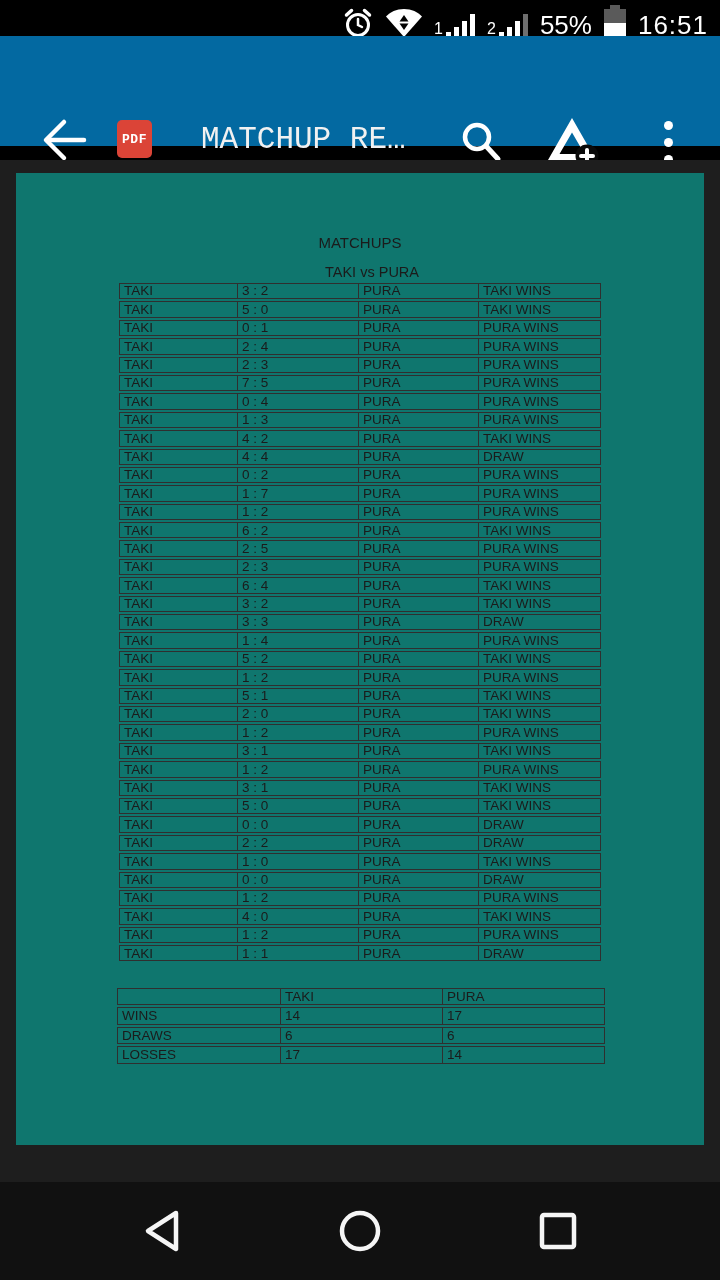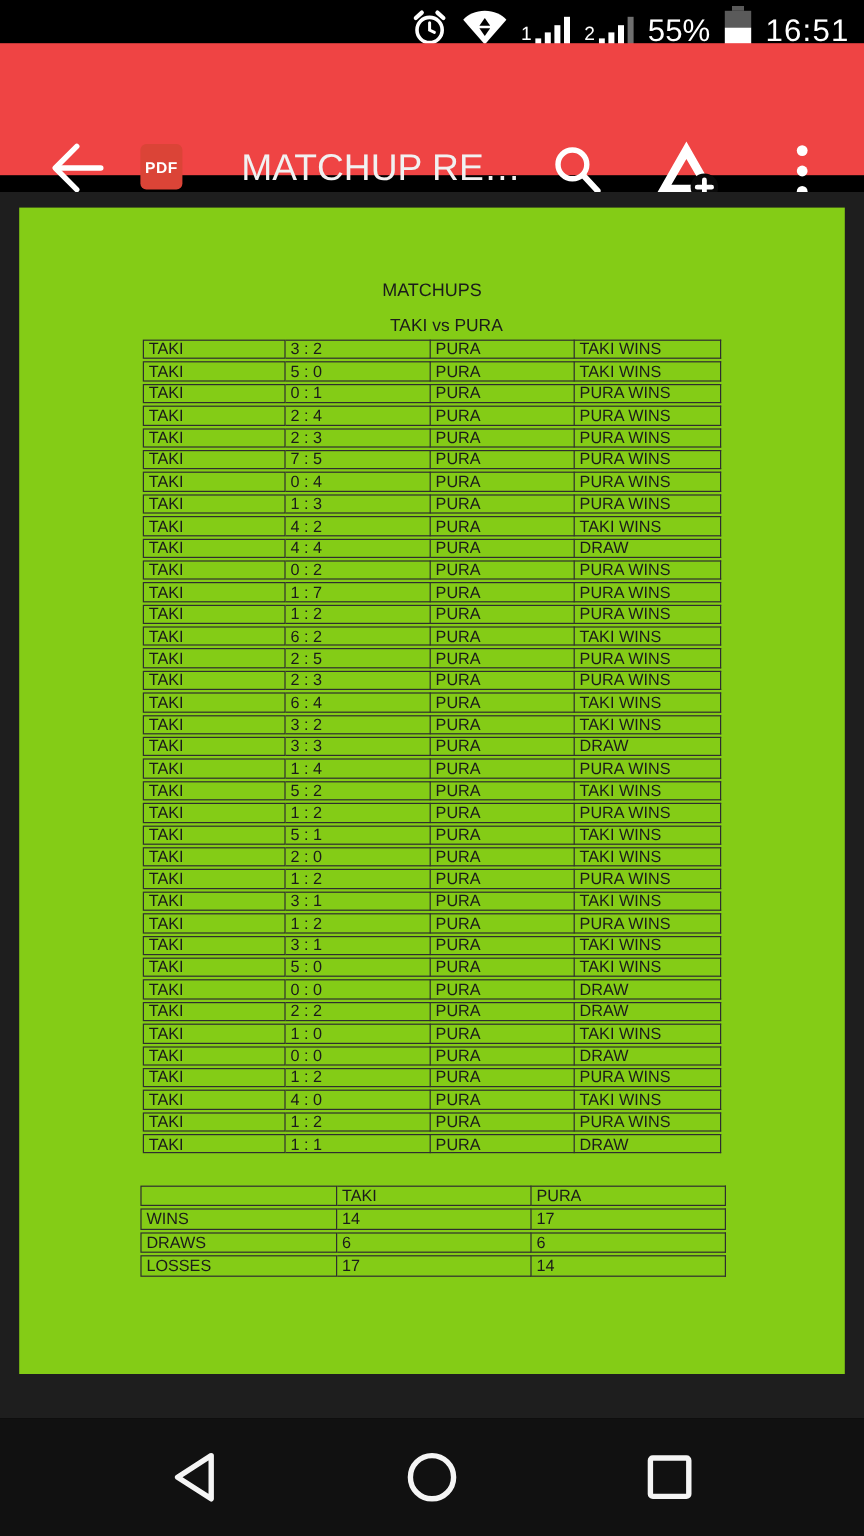--- a/index.html
+++ b/index.html
@@ -9,35 +9,35 @@
 
   
   .status-bar { position:absolute; top:0; left:0; right:0; height:50px; background:#000;
     display:flex; align-items:center; justify-content:flex-end; gap:11px; padding-right:12px; color:#fff; }
   .sb-text { font-size:26px; color:#fff; }
   .sb-time { font-size:26px; font-weight:normal; letter-spacing:1px; }
   .sim-group { display:flex; align-items:flex-end; gap:3px; }
   .sim-label { font-size:16px; color:#fff; line-height:1; padding-bottom:2px; }
 
   
-  .app-bar { position:absolute; top:36px; left:0; right:0; height:110px; background:#ef4444; }
+  .app-bar { position:absolute; top:36px; left:0; right:0; height:110px; background:#0369a1;font-family:Liberation Mono, monospace; }
   .back-btn { position:absolute; left:40px; top:82px; width:48px; height:44px; cursor:pointer; }
   .pdf-badge { position:absolute; left:117px; top:84px; width:35px; height:38px; background:#db4437;
     border-radius:5px; display:flex; align-items:center; justify-content:center;
     color:#fff; font-size:13px; font-weight:bold; letter-spacing:0.5px; }
   .app-title { position:absolute; left:173px; top:86px; color:#f1f1f1; font-size:31px; white-space:nowrap;margin-left:28px; }
   .search-btn { position:absolute; left:458px; top:84px; width:46px; height:44px; cursor:pointer; }
   .drive-btn  { position:absolute; left:544px; top:80px; width:56px; height:52px; cursor:pointer; }
   .menu-btn   { position:absolute; left:650px; top:80px; width:36px; height:52px; cursor:pointer;
     display:flex; flex-direction:column; align-items:center; justify-content:center; gap:8px; }
   .menu-dot { width:9px; height:9px; border-radius:50%; background:#fff; }
 
   
   .content { position:absolute; top:160px; left:0; right:0; height:1022px; background:#1e1e1e; }
-  .page { position:absolute; left:16px; top:13px; width:688px; height:972px; background:#84cc16; overflow:hidden; }
+  .page { position:absolute; left:16px; top:13px; width:688px; height:972px; background:#0f766e; overflow:hidden; }
   .doc-title { position:absolute; top:61px; left:0; width:100%; text-align:center;
     font-size:15px; color:#1b1b1b; }
   .doc-subtitle { position:absolute; top:91px; left:12px; width:100%; text-align:center;
     font-size:14.5px; color:#1b1b1b; }
 
   table { border-collapse:separate; border-spacing:0 2px; table-layout:fixed; }
   td { box-sizing:border-box; border-top:1px solid #2f2f2f; border-bottom:1px solid #2f2f2f;
     border-right:1px solid #2f2f2f; font-size:13.5px; line-height:1; color:#1b1b1b;
     padding:0 0 0 4px; overflow:hidden; white-space:nowrap; vertical-align:middle; }
   td:first-child { border-left:1px solid #2f2f2f; }

